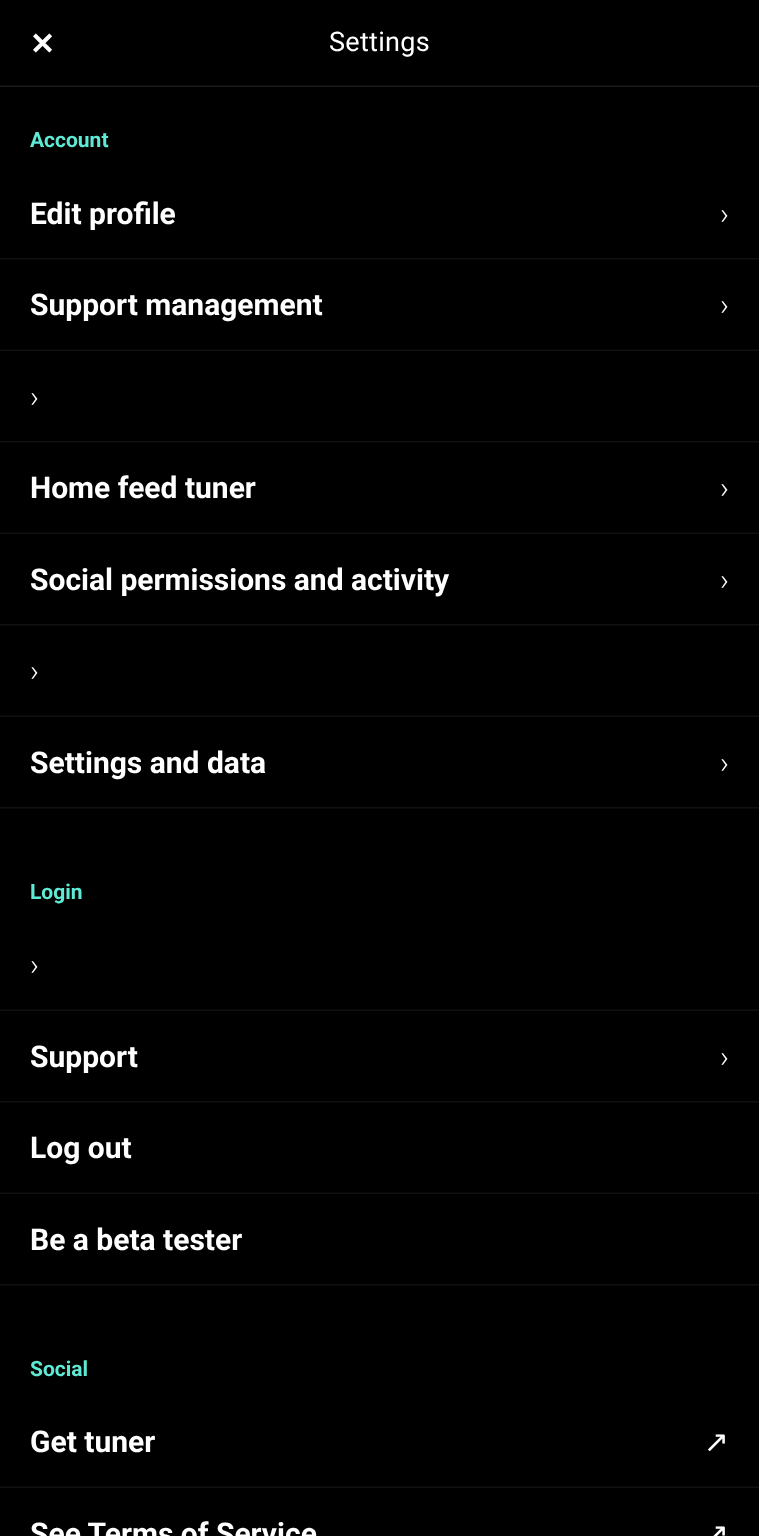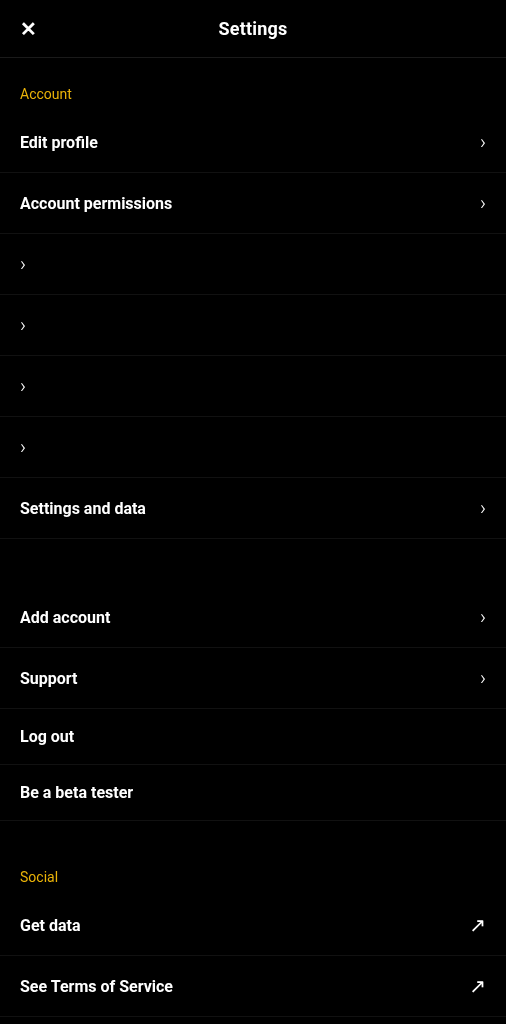--- a/index.html
+++ b/index.html
@@ -29,46 +29,46 @@
     .header-close {
       position: absolute;
       left: 20px;
       font-size: 20px;
       cursor: pointer;
       font-weight: bold;
     }
 
     .header-title {
       font-size: 18px;
-      font-weight: 700;
+      font-weight: 400;
       letter-spacing: 0.2px;
     }
 
     .section {
       padding-top: 28px;
     }
 
     .section-label {
       font-size: 14px;
-      color: #eab308;
+      color: #5eead4;
       padding: 0 20px 10px 20px;
-      font-weight: 400;
+      font-weight: 700;
     }
 
     .menu-item {
       display: flex;
       align-items: center;
       justify-content: space-between;
       padding: 18px 20px;
       cursor: pointer;
       border-bottom: 1px solid #111111;
     }
 
     .menu-item-label {
-      font-size: 16px;
+      font-size: 20px;
       font-weight: 700;
       color: #ffffff;
     }
 
     .menu-item-arrow {
       font-size: 20px;
       color: #ffffff;
       font-weight: 300;
     }
 
@@ -92,62 +92,64 @@
   </div>
 
   <div id="sections-container">
       <div class="section">
         <div class="section-label">Account</div>
         <div class="menu-item">
           <span class="menu-item-label">Edit profile</span>
           <span class="menu-item-arrow">›</span>
         </div>
         <div class="menu-item">
-          <span class="menu-item-label">Account permissions</span>
+          <span class="menu-item-label">Support management</span>
           <span class="menu-item-arrow">›</span>
         </div>
         <div class="menu-item">
           <span class="menu-item-arrow">›</span>
         </div>
         <div class="menu-item">
+          <span class="menu-item-label">Home feed tuner</span>
           <span class="menu-item-arrow">›</span>
         </div>
         <div class="menu-item">
+          <span class="menu-item-label">Social permissions and activity</span>
           <span class="menu-item-arrow">›</span>
         </div>
         <div class="menu-item">
           <span class="menu-item-arrow">›</span>
         </div>
         <div class="menu-item">
           <span class="menu-item-label">Settings and data</span>
           <span class="menu-item-arrow">›</span>
         </div>
       </div>
       <div class="divider"></div>
       <div class="section">
+        <div class="section-label">Login</div>
         <div class="menu-item">
-          <span class="menu-item-label">Add account</span>
           <span class="menu-item-arrow">›</span>
         </div>
         <div class="menu-item">
           <span class="menu-item-label">Support</span>
           <span class="menu-item-arrow">›</span>
         </div>
         <div class="menu-item">
           <span class="menu-item-label">Log out</span>
         </div>
         <div class="menu-item">
           <span class="menu-item-label">Be a beta tester</span>
         </div>
       </div>
       <div class="divider"></div>
       <div class="section">
         <div class="section-label">Social</div>
         <div class="menu-item">
-          <span class="menu-item-label">Get data</span>
+          <span class="menu-item-label">Get tuner</span>
           <span class="menu-item-external">↗</span>
         </div>
         <div class="menu-item">
           <span class="menu-item-label">See Terms of Service</span>
           <span class="menu-item-external">↗</span>
         </div>
       </div>
     </div>
 
 </div>

